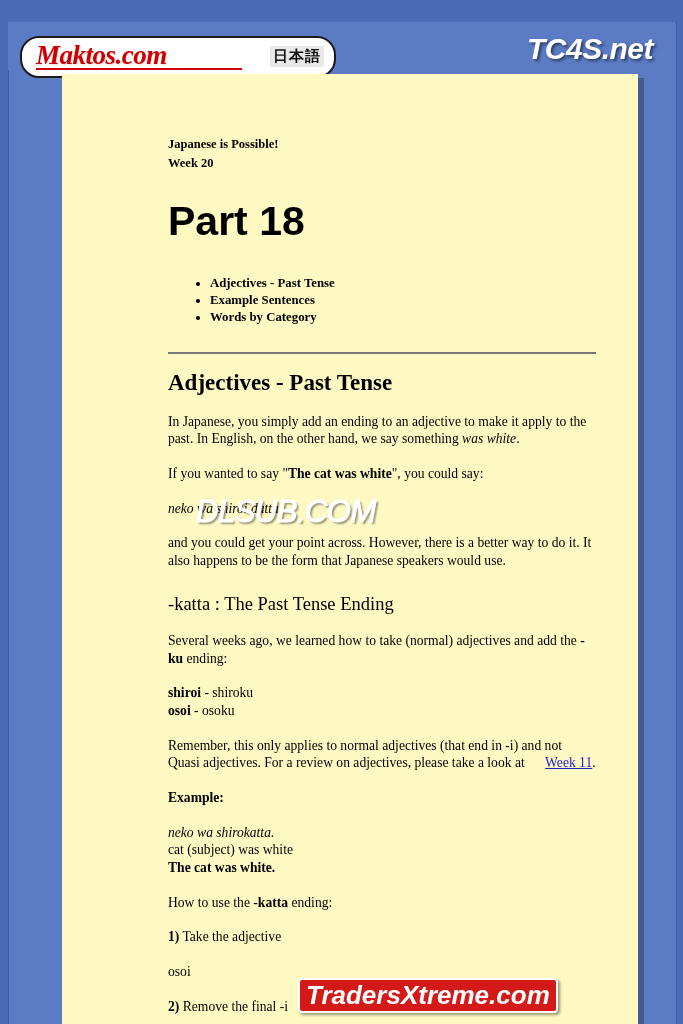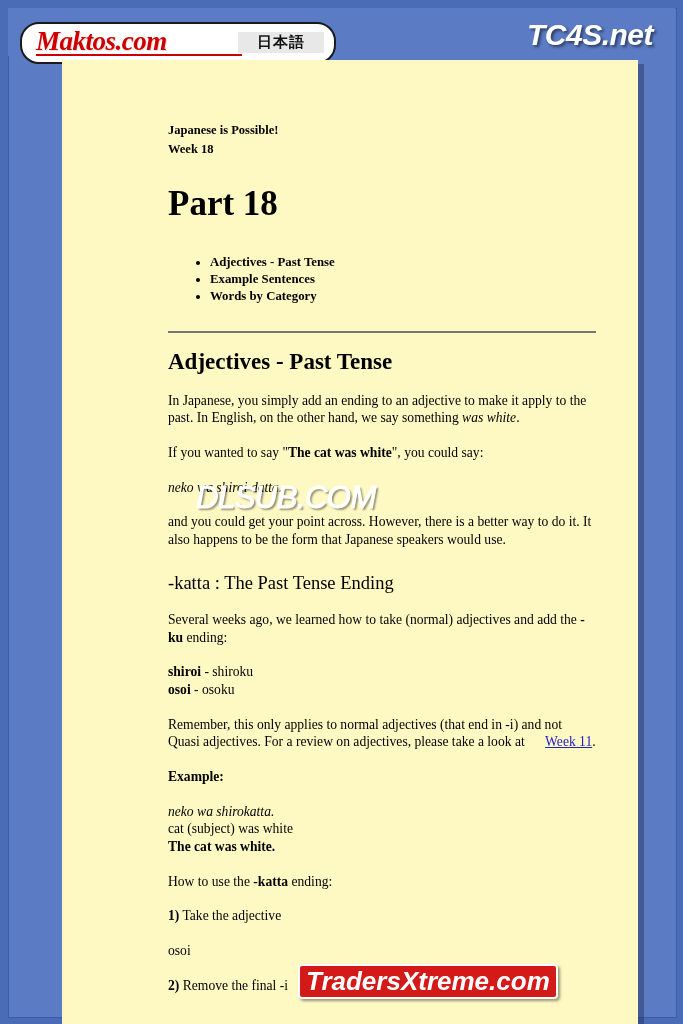--- a/index.html
+++ b/index.html
@@ -11,21 +11,21 @@
     height: 1024px;
     background: #4a6bb5;
     font-family: "Liberation Serif", serif;
     overflow: hidden;
     position: relative;
   }
 
   
   .page-frame {
     position: absolute;
-    left: 0; top: 0;
+    left: 0; top: 14px;
     width: 683px; height: 796px;
     background: #4a6bb5;
   }
   .inner-blue {
     position: absolute;
     left: 8px; top: 8px;
     width: 667px; height: 1008px;
     background: #5b7bc4;
     border: 1px solid #3d5ca8;
   }
@@ -64,21 +64,21 @@
     background: #cc0000;
   }
   .maktos-jp {
     position: absolute;
     right: 10px; top: 8px;
     font-family: Liberation Sans, sans-serif;
     font-size: 15px;
     font-weight: bold;
     color: #111111;
     background: #e8e8e8;
-    padding: 1px 19px;
+    padding: 1px 3px;
     letter-spacing: 1px;
   }
   .tc4s {
     position: absolute;
     right: 22px; top: 10px;
     font-family: Liberation Sans, sans-serif;
     font-weight: bold;
     font-style: italic;
     font-size: 30px;
     color: #ffffff;
@@ -108,23 +108,23 @@
   }
 
   .kicker {
     font-family: "Liberation Serif", serif;
     font-weight: bold;
     font-size: 12.5px;
     line-height: 1.35;
     margin: 0 0 2px 0;
   }
   h1.part-title {
-    font-family: Liberation Serif, serif;
-    font-weight: bold;
-    font-size: 35px;
+    font-family: Liberation Sans, sans-serif;
+    font-weight: bold;
+    font-size: 41px;
     margin: 26px 0 0 0;
     letter-spacing: 0px;
   }
   ul.toc {
     margin: 30px 0 0 0;
     padding-left: 42px;
     list-style: disc;
   }
   ul.toc li {
     font-family: "Liberation Serif", serif;
@@ -226,21 +226,21 @@
       <div class="maktos-jp">日本語</div>
     </div>
     <div class="tc4s">TC4S.net</div>
   </div>
 
   <div class="sheet-shadow"></div>
   <div class="sheet">
     <div class="content">
 
       <div class="kicker">Japanese is Possible!</div>
-      <div class="kicker">Week 18</div>
+      <div class="kicker">Week 20</div>
 
       <h1 class="part-title">Part 18</h1>
 
       <ul class="toc">
         <li>Adjectives - Past Tense</li>
         <li>Example Sentences</li>
         <li>Words by Category</li>
       </ul>
 
       <hr class="rule">

